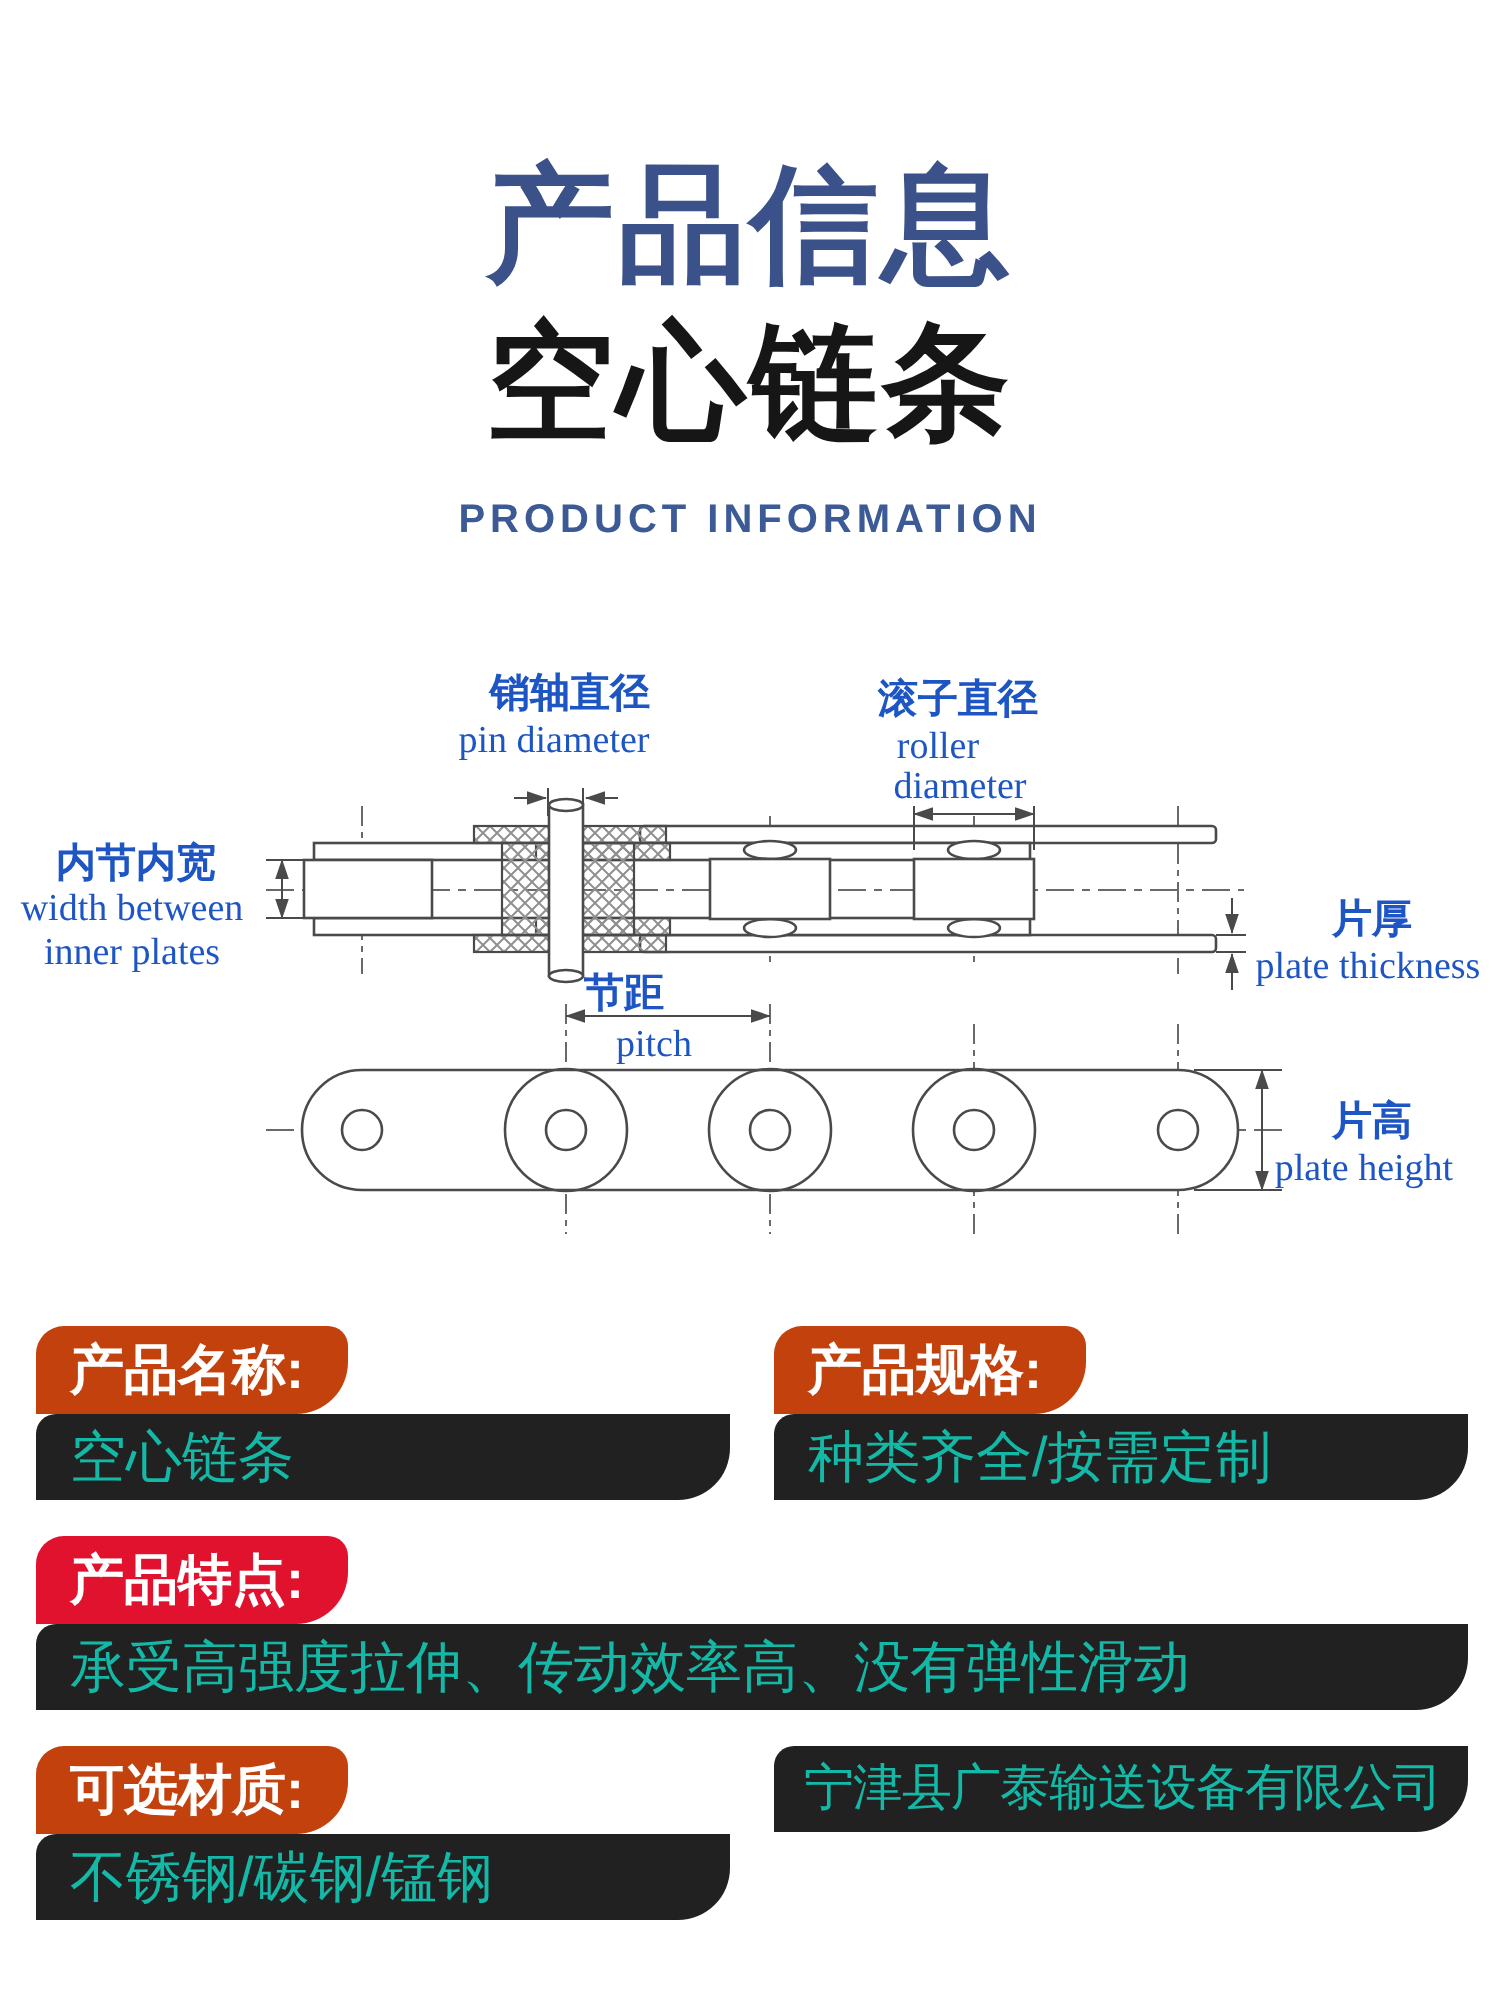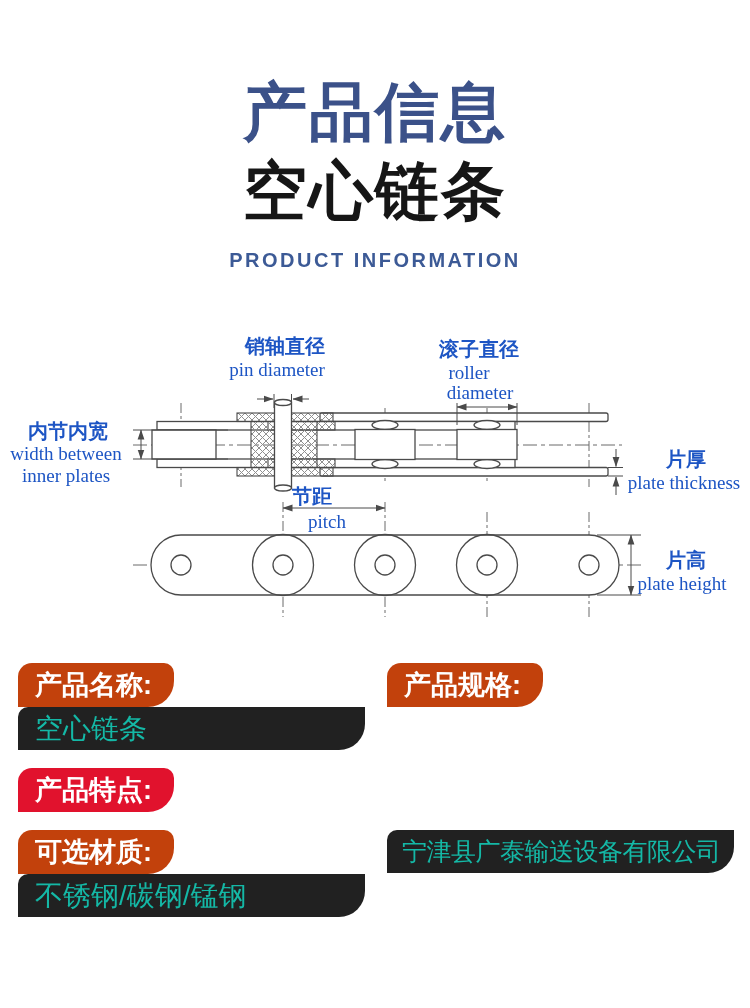--- a/index.html
+++ b/index.html
@@ -165,26 +165,28 @@
 
 <div class="info">
 
   <div class="row">
     <div class="block">
       <div class="tag blue">产品名称:</div>
       <div class="bar">空心链条</div>
     </div>
     <div class="block">
       <div class="tag blue">产品规格:</div>
+      <div class="bar">种类齐全/按需定制</div>
     </div>
   </div>
 
   <div class="row">
     <div class="block full">
       <div class="tag red">产品特点:</div>
+      <div class="bar">承受高强度拉伸、传动效率高、没有弹性滑动</div>
     </div>
   </div>
 
   <div class="row">
     <div class="block">
       <div class="tag blue">可选材质:</div>
       <div class="bar">不锈钢/碳钢/锰钢</div>
     </div>
     <div class="block">
       <div class="bar compact">宁津县广泰输送设备有限公司</div>

